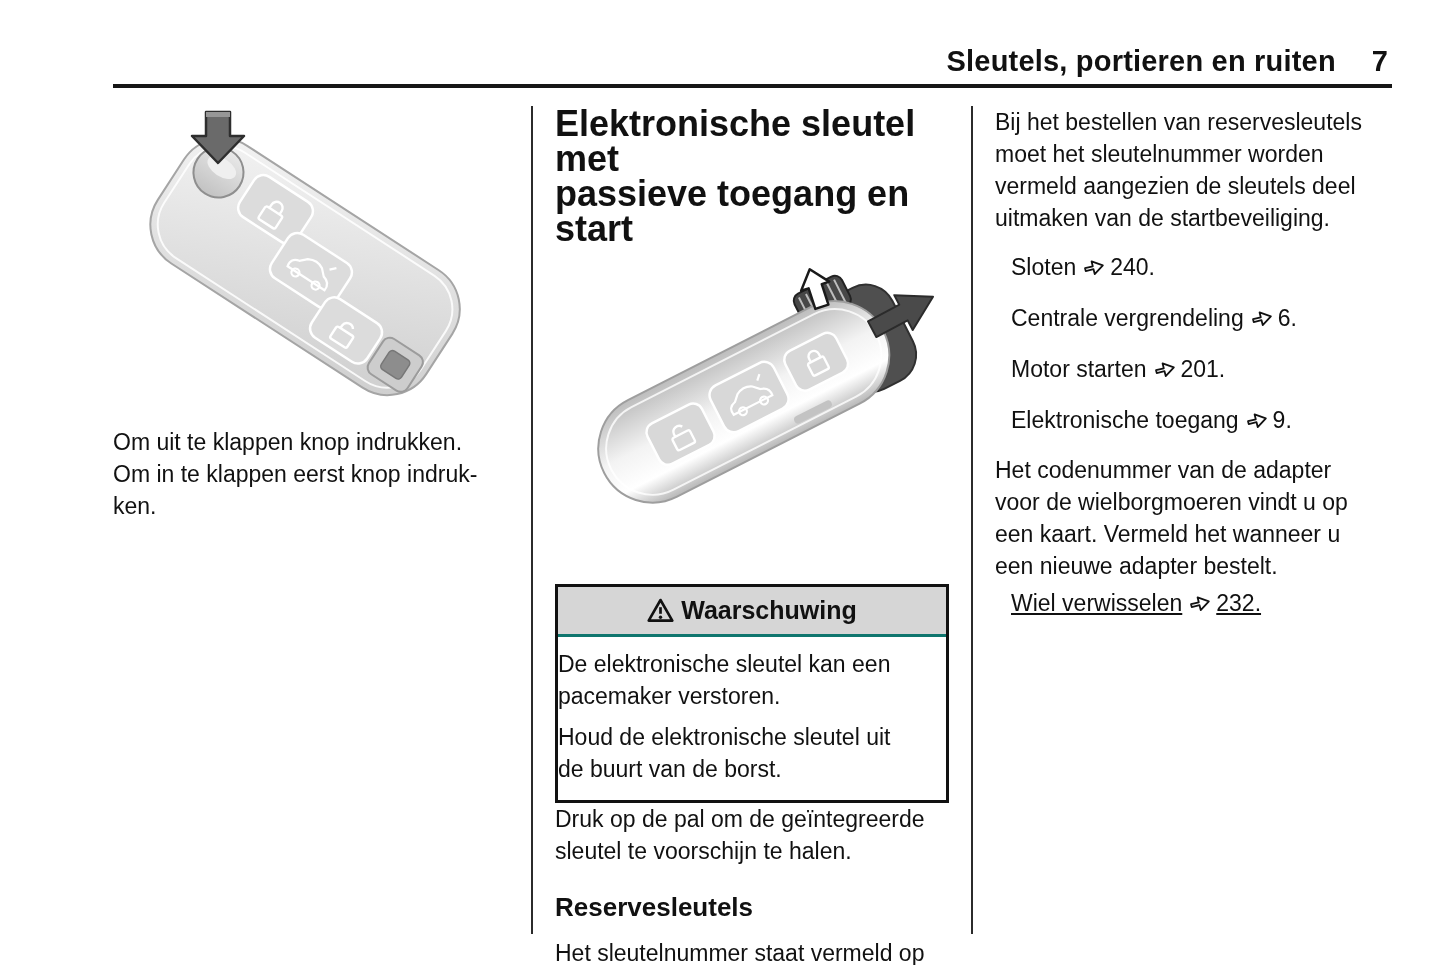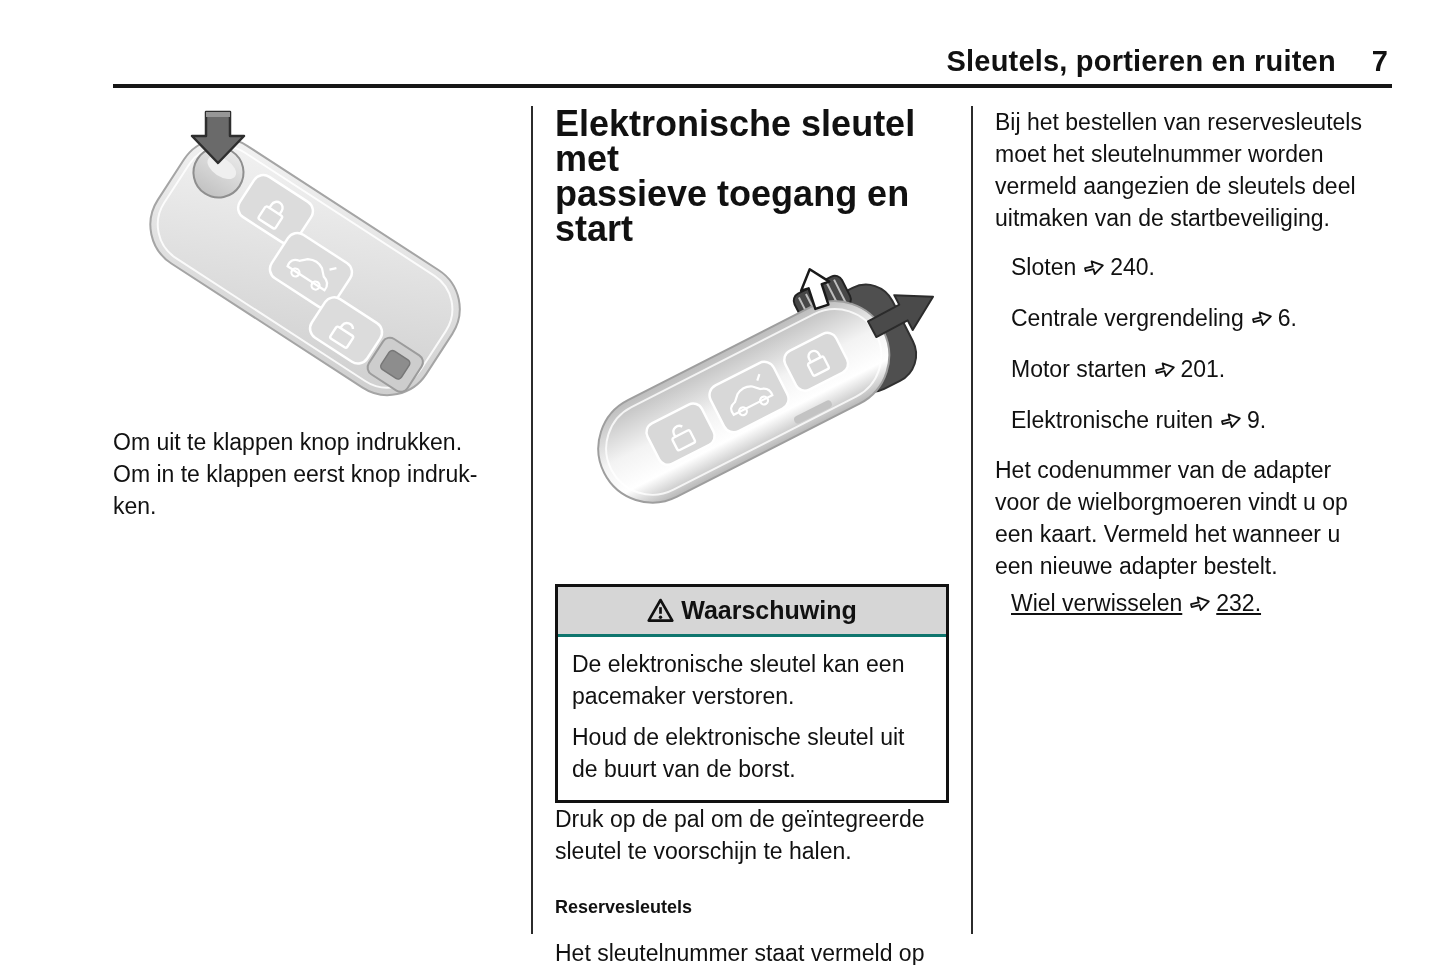--- a/index.html
+++ b/index.html
@@ -27,36 +27,36 @@
   .vd1{margin-left:26px;margin-right:22px;}
   .vd2{margin-left:22px;margin-right:22px;}
   .col-left{width:392px;flex:none;}
   .col-mid{width:394px;flex:none;}
   .col-right{flex:1;min-width:0;}
 
   p.body{font-size:23px;line-height:32px;margin:0;}
   .caption{margin-top:22px;}
 
   h2.colhead{font-size:36px;line-height:35px;margin:0;font-weight:bold;}
-  h3.subhead{font-size:18px;line-height:32px;margin:24px 0 14px 0;font-weight:bold;}
+  h3.subhead{font-size:26px;line-height:32px;margin:24px 0 14px 0;font-weight:bold;}
 
   figure{margin:0;padding:0;}
   .fig-left svg{display:block;}
   .fig-mid{margin-top:16px;}
   .fig-mid svg{display:block;}
 
   
   .warnbox{border:3px solid #111;margin-top:26px;}
   .warn-head{
     background:#d6d6d6;border-bottom:3px solid #0f766e;
     display:flex;justify-content:center;align-items:center;gap:7px;
     padding:9px 4px;
   }
   .warn-head .warn-title{font-size:25px;font-weight:bold;}
-  .warn-body{padding:11px 14px 15px 14px;}
+  .warn-body{padding:11px 14px 15px 0;}
   .warn-body p.body{margin:0 0 9px 0;}
   .warn-body p.body:last-child{margin-bottom:0;}
 
   .release-note{margin-top:20px;}
 
   
   .intro{margin:0;}
   .reflist{margin-top:6px;}
   .ref{font-size:23px;line-height:35px;margin:16px;white-space:nowrap;}
   .ref .arrow{vertical-align:-3px;margin:0 5px 0 7px;}
@@ -229,21 +229,21 @@
       <div class="reflist">
         <p class="ref"><span>Sloten</span><svg class="arrow" width="22" height="22" viewBox="0 0 22 22">
               <polygon points="2,10 10,10 10,5 20,11.5 10,18 10,13 2,13" fill="#fff" stroke="#111" stroke-width="1.8" stroke-linejoin="round" transform="rotate(-14 11 11)"></polygon>
             </svg><span>240.</span></p>
         <p class="ref"><span>Centrale vergrendeling</span><svg class="arrow" width="22" height="22" viewBox="0 0 22 22">
               <polygon points="2,10 10,10 10,5 20,11.5 10,18 10,13 2,13" fill="#fff" stroke="#111" stroke-width="1.8" stroke-linejoin="round" transform="rotate(-14 11 11)"></polygon>
             </svg><span>6.</span></p>
         <p class="ref"><span>Motor starten</span><svg class="arrow" width="22" height="22" viewBox="0 0 22 22">
               <polygon points="2,10 10,10 10,5 20,11.5 10,18 10,13 2,13" fill="#fff" stroke="#111" stroke-width="1.8" stroke-linejoin="round" transform="rotate(-14 11 11)"></polygon>
             </svg><span>201.</span></p>
-        <p class="ref"><span>Elektronische ruiten</span><svg class="arrow" width="22" height="22" viewBox="0 0 22 22">
+        <p class="ref"><span>Elektronische toegang</span><svg class="arrow" width="22" height="22" viewBox="0 0 22 22">
               <polygon points="2,10 10,10 10,5 20,11.5 10,18 10,13 2,13" fill="#fff" stroke="#111" stroke-width="1.8" stroke-linejoin="round" transform="rotate(-14 11 11)"></polygon>
             </svg><span>9.</span></p>
       </div>
 
       <p class="body adapter">Het codenummer van de adapter<br>voor de wielborgmoeren vindt u op<br>een kaart. Vermeld het wanneer u<br>een nieuwe adapter bestelt.</p>
 
       <p class="ref wheelref"><span>Wiel verwisselen</span><svg class="arrow" width="22" height="22" viewBox="0 0 22 22">
             <polygon points="2,10 10,10 10,5 20,11.5 10,18 10,13 2,13" fill="#fff" stroke="#111" stroke-width="1.8" stroke-linejoin="round" transform="rotate(-14 11 11)"></polygon>
           </svg><span>232.</span></p>
     </div>

